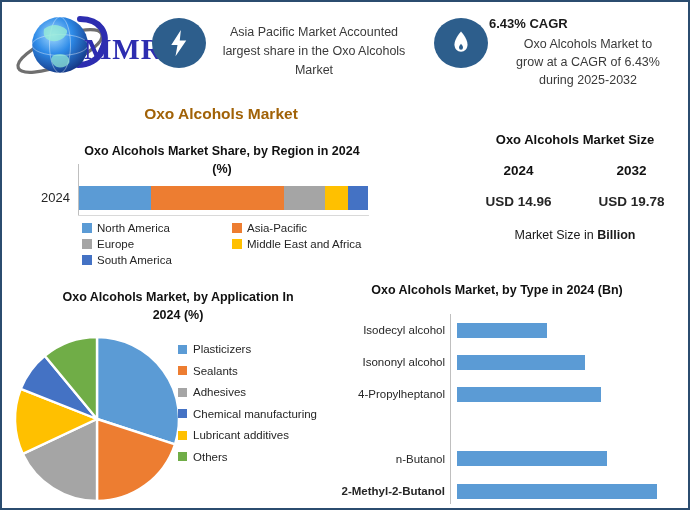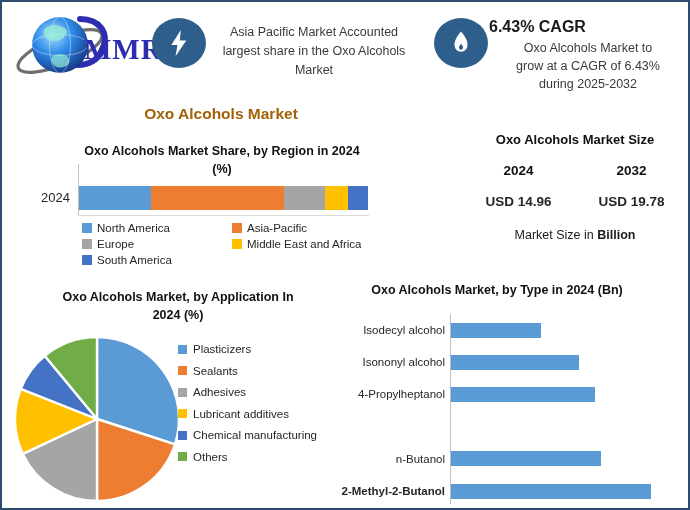--- a/index.html
+++ b/index.html
@@ -13,21 +13,21 @@
   .logo-text{position:absolute; left:70px; top:26px; font-family:"Liberation Serif", serif;
     font-weight:bold; font-size:29px; color:#2d2db0; letter-spacing:1px;}
   .icon-circle{position:absolute; width:54px; height:50px; border-radius:50%;
     background:#2d5e8c; display:flex; align-items:center; justify-content:center;}
   .co1-icon{left:150px; top:16px;}
   .co2-icon{left:432px; top:16px;}
   .co1-text{position:absolute; left:200px; top:21px; width:224px; text-align:center;
     font-size:12.5px; line-height:1.5; color:#3a3a3a;}
   .co2-text{position:absolute; left:487px; top:13px; width:198px; font-size:12.5px;
     line-height:1.45; color:#3a3a3a;}
-  .co2-head{font-weight:bold; font-size:16px; color:#1a1a1a; text-align:left; margin-bottom:1px;}
+  .co2-head{font-weight:bold; font-size:13px; color:#1a1a1a; text-align:left; margin-bottom:1px;}
   .co2-body{text-align:center;}
   
   .main-title{position:absolute; left:0; top:103px; width:438px; text-align:center;
     font-weight:bold; font-size:15.5px; color:#a16207;}
   
   .region-title{position:absolute; left:55px; top:140px; width:330px; text-align:center;
     font-weight:bold; font-size:12.5px; color:#111; line-height:1.45;}
   .region-ylabel{position:absolute; left:20px; top:188px; width:48px; text-align:right;
     font-size:13px; color:#262626;}
   .region-vaxis{position:absolute; left:76px; top:162px; width:1px; height:51px; background:#bfbfbf;}
@@ -53,21 +53,21 @@
   .pie-svg{position:absolute; left:8px; top:331px;}
   .pie-legend{position:absolute; left:176px; top:341px; width:172px;}
   .pie-legend .legend-item{margin-bottom:9.5px;}
   .pie-legend .legend-chip{width:9px; height:9px; margin-right:6px;}
   
   .type-title{position:absolute; left:320px; top:281px; width:350px; text-align:center;
     font-weight:bold; font-size:12.5px; color:#111;}
   .type-plot{position:absolute; left:336px; top:312px; width:348px; height:192px;}
   .type-vaxis{position:absolute; left:112px; top:0; width:1px; height:190px; background:#bfbfbf;}
   .type-row{position:absolute; left:0; height:32px; width:100%; display:flex; align-items:center;}
-  .type-label{width:107px; text-align:right; padding-right:6px; font-size:11.5px; color:#262626; white-space:nowrap;}
+  .type-label{width:107px; text-align:right; padding-right:12px; font-size:11.5px; color:#262626; white-space:nowrap;}
   .type-bar{height:15px;}
 </style>
 </head>
 <body>
 
 <div class="frame">
 
   <div class="logo">
     <svg width="132" height="80" viewBox="0 0 132 80">
       <defs>
@@ -189,26 +189,26 @@
       </div>
       <div class="legend-item">
         <span class="legend-chip" style="background: rgb(237, 125, 49);"></span>
         <span>Sealants</span>
       </div>
       <div class="legend-item">
         <span class="legend-chip" style="background: rgb(165, 165, 165);"></span>
         <span>Adhesives</span>
       </div>
       <div class="legend-item">
+        <span class="legend-chip" style="background: rgb(68, 114, 196);"></span>
+        <span>Chemical manufacturing</span>
+      </div>
+      <div class="legend-item">
         <span class="legend-chip" style="background: rgb(255, 192, 0);"></span>
         <span>Lubricant additives</span>
-      </div>
-      <div class="legend-item">
-        <span class="legend-chip" style="background: rgb(68, 114, 196);"></span>
-        <span>Chemical manufacturing</span>
       </div>
       <div class="legend-item">
         <span class="legend-chip" style="background: rgb(112, 173, 71);"></span>
         <span>Others</span>
       </div>
     </div>
 
   <div class="type-title">Oxo Alcohols Market, by Type in 2024 (Bn)</div>
   <div class="type-plot">
     <div class="type-vaxis"></div>

